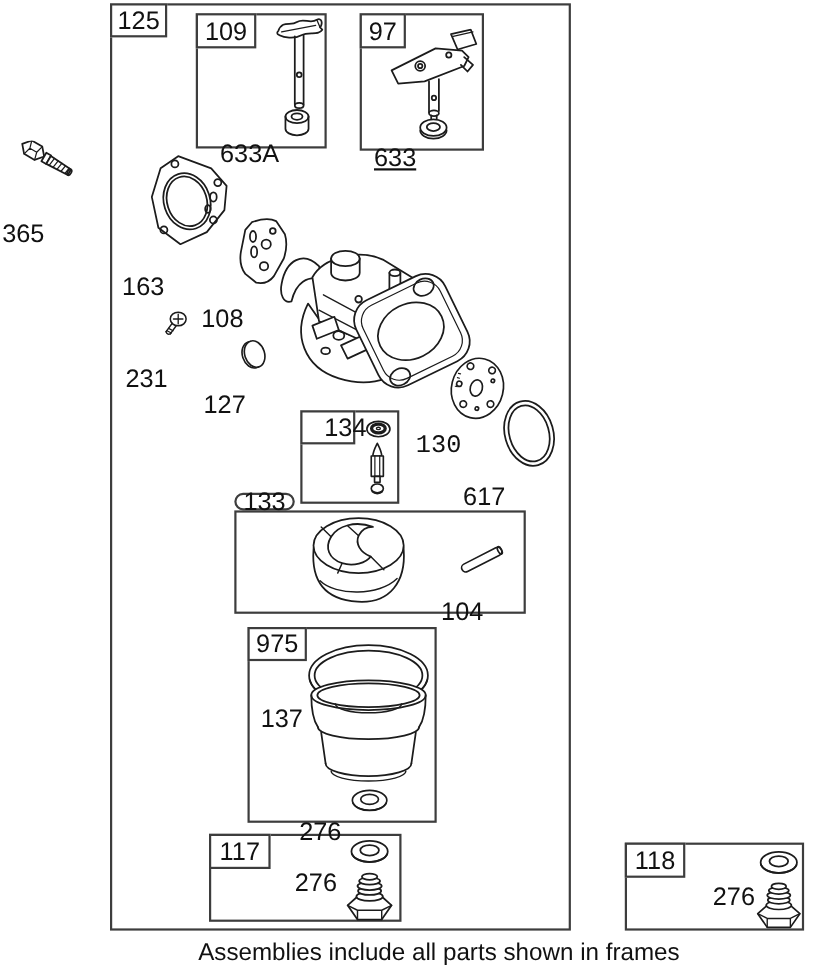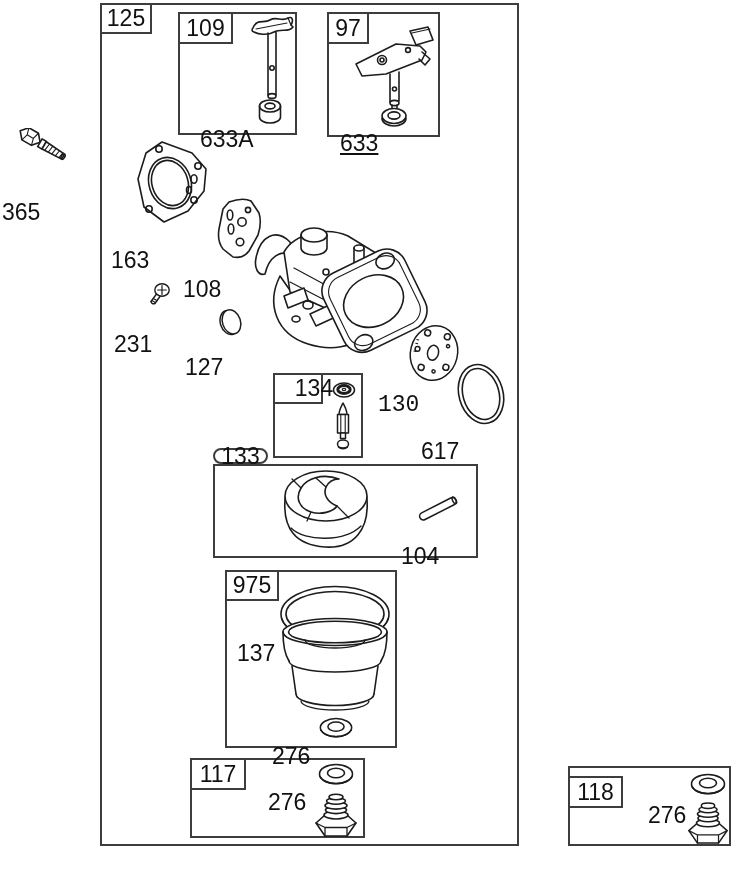--- a/index.html
+++ b/index.html
@@ -65,21 +65,21 @@
     </div>
   <div class="tag" style="left:213px;top:448px;width:55px;height:16px;border-radius:16px;">
       <span>133</span>
     </div>
   <div class="tag" style="left:225px;top:570px;width:54px;height:31px;">
       <span>975</span>
     </div>
   <div class="tag" style="left:190px;top:758px;width:56px;height:32px;">
       <span>117</span>
     </div>
-  <div class="tag" style="left:568px;top:766px;width:55px;height:32px;margin-top:10px;">
+  <div class="tag" style="left:568px;top:766px;width:55px;height:32px;">
       <span>118</span>
     </div>
 
   <svg class="art" style="left:12px;top:128px;" width="62" height="48" viewBox="0 0 62 48">
     <g stroke="#1c1c1c" stroke-width="1.6" fill="none" stroke-linecap="round" stroke-linejoin="round" transform="rotate(30 26 20)">
       <path d="M2,14 L8,7 L19,7 L25,14 L19,21 L8,21 Z" fill="#fff"></path>
       <path d="M8,7 L10,14 L8,21 M19,7 L17.2,14 L19,21 M10,14 L17.2,14" stroke-width="1.1"></path>
       <rect x="25" y="10" width="5" height="9" fill="#fff"></rect>
       <path d="M30,10.5 L52,12 L52,17.8 L30,18.8 Z" fill="#fff"></path>
       <path d="M34,10.8 L33,18.4 M38,11 L37,18.3 M42,11.3 L41,18.1 M46,11.6 L45,17.9 M50,11.8 L49,17.8" stroke-width="1.1"></path>
@@ -300,14 +300,15 @@
   <div class="lbl" style="left:648px;top:780px;"><span>276</span></div>
   <svg class="art" style="left:688px;top:771px;" width="40" height="30">
       <use href="#sym-washer"></use>
     </svg>
   <svg class="art" style="left:686px;top:801px;" width="44" height="44">
       <use href="#sym-bowlbolt"></use>
     </svg>
 
   <div class="lbl" style="left:2px;top:177px;"><span>365</span></div>
 
+  <div class="caption"><span>Assemblies include all parts shown in frames</span></div>
 
 </div>
 
 </body></html>

